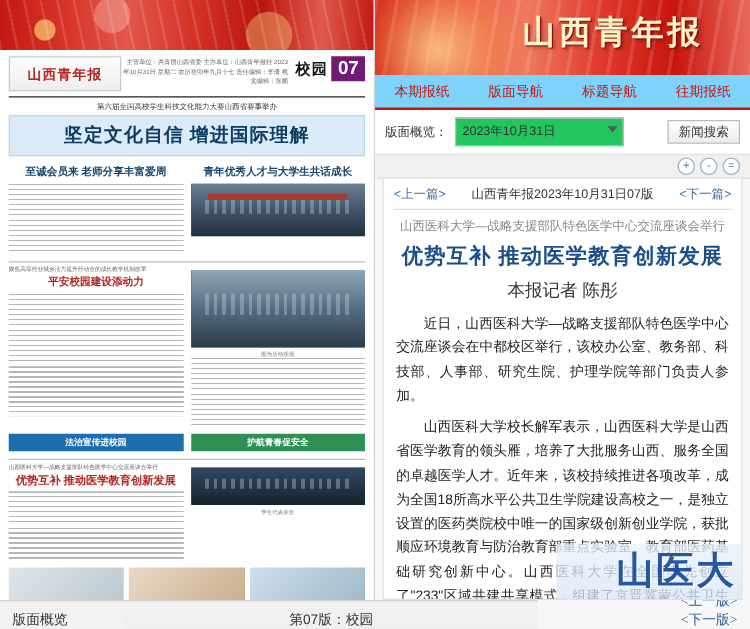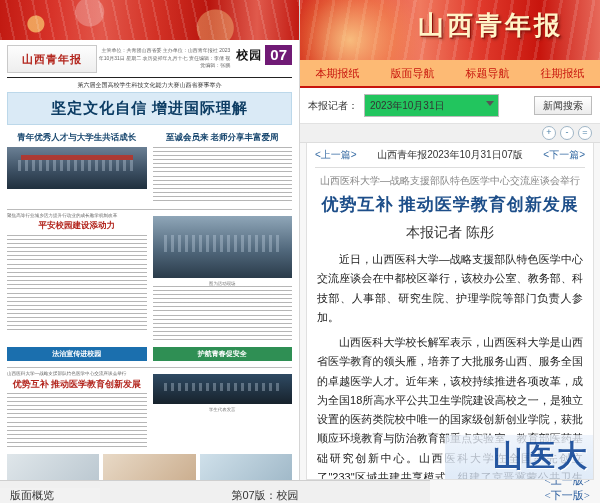--- a/index.html
+++ b/index.html
@@ -112,21 +112,21 @@
     position:absolute;left:-20px;top:-30px;width:140px;height:140px;border-radius:50%;
     background:radial-gradient(circle,rgba(255,230,150,.75) 0%,rgba(255,200,90,.25) 45%,transparent 70%);
   }
   .site-title{
     position:absolute;left:118px;top:8px;
     color:#fff4c8;font-size:26px;font-weight:bold;letter-spacing:3px;
     font-family:"Liberation Serif",serif;
     text-shadow:1px 1px 0 #8e0d06, 2px 2px 3px rgba(0,0,0,.35);
   }
   .nav{
-    background:#fdba74;display:flex;align-items:center;justify-content:space-around;
+    background:#7dd3fc;display:flex;align-items:center;justify-content:space-around;
     height:26px;border-bottom:2px solid #c8150d;
   }
   .nav a{color:#c8150d;font-size:11px;text-decoration:none;}
   .searchbar{
     background:#fff;display:flex;align-items:center;gap:6px;
     padding:6px 8px;border-bottom:1px solid #e2e2e2;
   }
   .searchbar .lbl{font-size:10px;color:#333;}
   .date-select{
     border:1px solid #bbb;background:#22c55e;font-size:10px;color:#333;
@@ -214,31 +214,31 @@
 
           <div class="rule"></div>
 
           <div class="kicker">第六届全国高校学生科技文化能力大赛山西省赛事举办</div>
           <div class="headline-box">
             <div class="headline">坚定文化自信  增进国际理解</div>
           </div>
 
           <div class="cols2">
             <div class="col">
+              <div class="subhead">至诚会员来  老师分享丰富爱周</div>
+              <div class="txt">
+                <div></div>
+                  <div></div>
+              </div>
+            </div>
+            <div class="col">
               <div class="subhead">青年优秀人才与大学生共话成长</div>
               <div class="photo photo2" style="height:42px">
                 <div class="scene"></div>
                 <div class="band"></div>
-              </div>
-            </div>
-            <div class="col">
-              <div class="subhead">至诚会员来  老师分享丰富爱周</div>
-              <div class="txt">
-                <div></div>
-                  <div></div>
               </div>
             </div>
           </div>
 
           <div class="rule thin"></div>
 
           <div class="cols2">
             <div class="col">
               <div class="mini-label">聚焦高等行业城乡活力提升行动业的成长教学机制改革</div>
               <div class="subhead red">平安校园建设添动力</div>
@@ -307,21 +307,21 @@
       </div>
 
       <div class="nav">
         <a href="#">本期报纸</a>
         <a href="#">版面导航</a>
         <a href="#">标题导航</a>
         <a href="#">往期报纸</a>
       </div>
 
       <div class="searchbar">
-        <span class="lbl">本报记者：</span>
+        <span class="lbl">版面概览：</span>
         <div class="date-select">
           <span>2023年10月31日</span>
           <span class="chev"></span>
         </div>
         <button class="search-btn">新闻搜索</button>
       </div>
 
       <div class="toolstrip">
         <div class="circ">+</div>
         <div class="circ">-</div>

